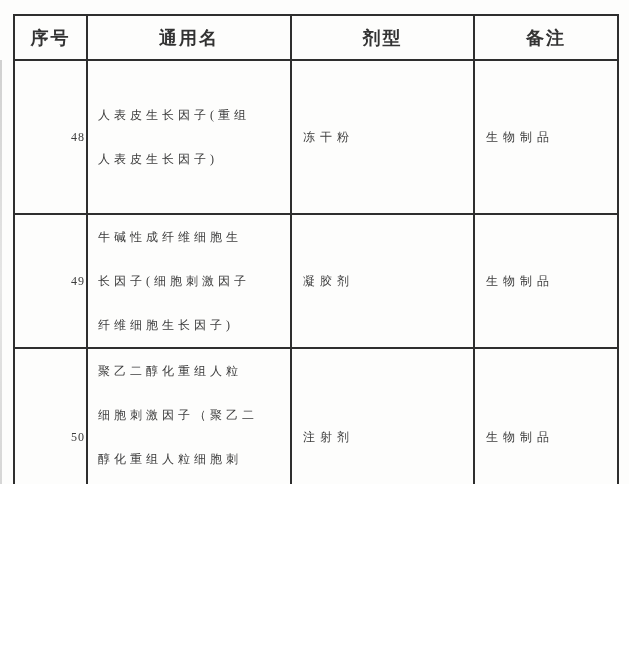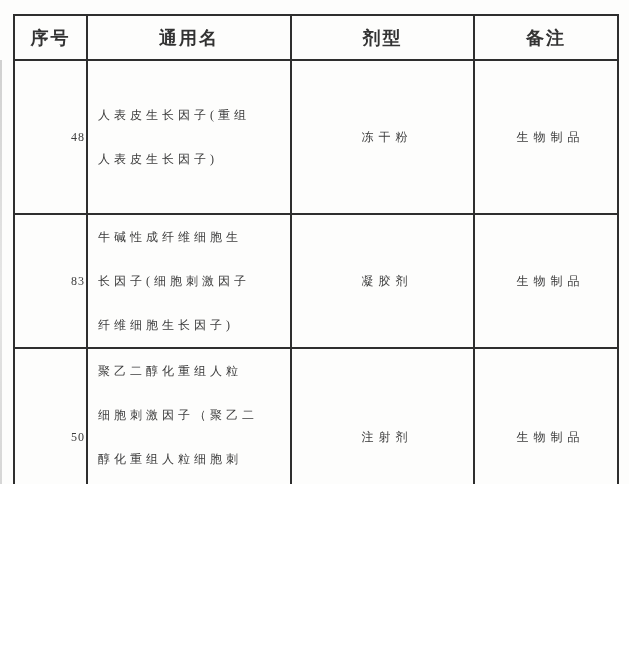--- a/index.html
+++ b/index.html
@@ -59,21 +59,21 @@
   td.name-cell {
     padding: 0 4px 0 10px;
     letter-spacing: 4px;
     line-height: 44px;
     white-space: pre-line;
     text-align: left;
   }
   td.form-cell, td.note-cell {
     padding: 0 2px 0 11px;
     letter-spacing: 5px;
-    text-align: center;
+    text-align: left;
   }
   
   #bottom-artifact {
     position: absolute;
     left: 16px; top: 645px;
     width: 600px; height: 1px;
     background: #b9aeae;
     opacity: .6;
   }
 </style>
@@ -101,21 +101,21 @@
 
     <tr class="row-48">
       <td class="no-cell">48</td>
       <td class="name-cell">人表皮生长因子(重组
 人表皮生长因子)</td>
       <td class="form-cell">冻干粉</td>
       <td class="note-cell">生物制品</td>
     </tr>
 
     <tr class="row-49">
-      <td class="no-cell">83</td>
+      <td class="no-cell">49</td>
       <td class="name-cell">牛碱性成纤维细胞生
 长因子(细胞刺激因子
 纤维细胞生长因子)</td>
       <td class="form-cell">凝胶剂</td>
       <td class="note-cell">生物制品</td>
     </tr>
 
     <tr class="row-50">
       <td class="no-cell">50</td>
       <td class="name-cell">聚乙二醇化重组人粒

